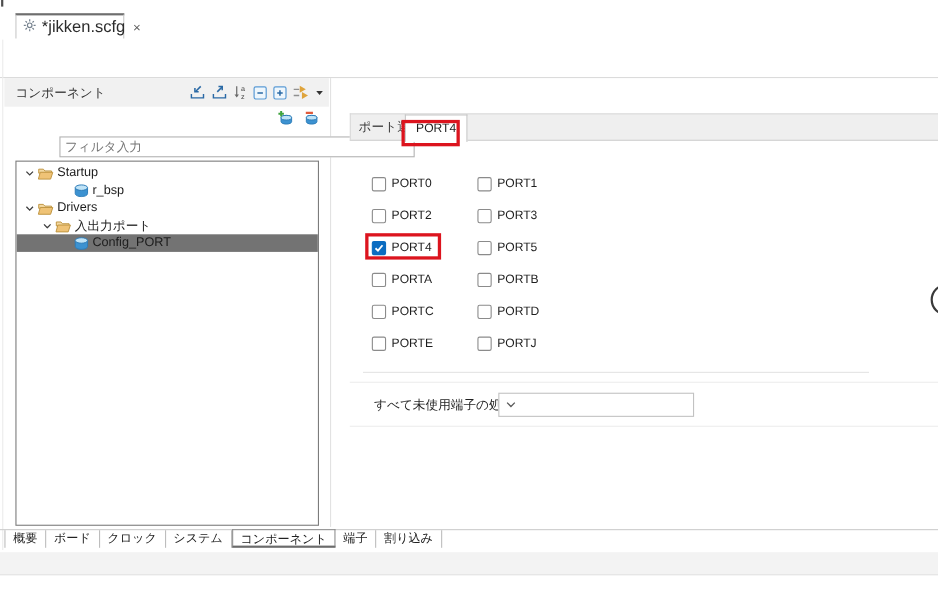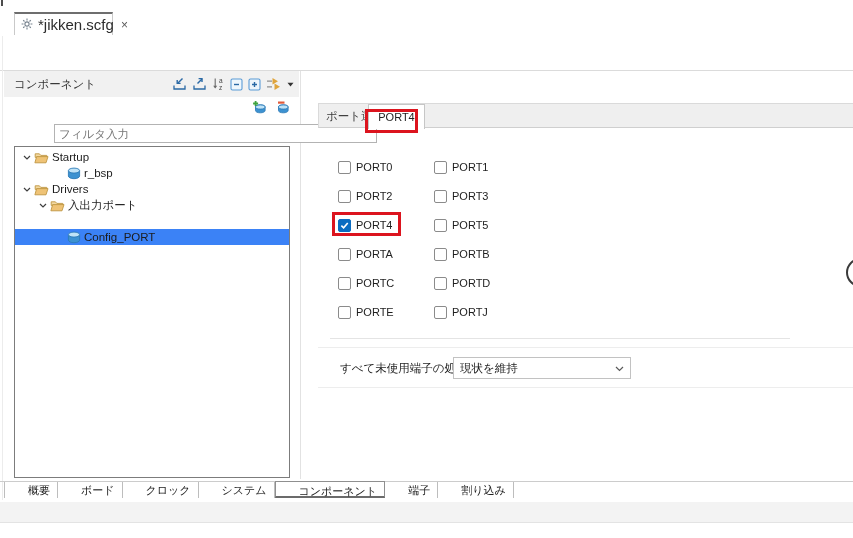--- a/index.html
+++ b/index.html
@@ -36,21 +36,21 @@
   
   .addrem-row { position:absolute; left:4px; top:100px; width:295px; display:flex; justify-content:flex-end; gap:7px; padding-right:8px; }
 
   
   .filter-input { position:absolute; left:14px; top:124px; width:323px; height:19px;
     border:1px solid #b3b3b3; font-size:11.5px; padding:0 4px; color:#1f1f1f; font-family:inherit; background:#fff;margin-left:40px; }
   .filter-input::placeholder { color:#767676; opacity:1; }
   .tree-box { position:absolute; left:14px; top:146px; width:276px; height:332px;
     border:1px solid #7c7c7c; background:#fff; overflow:hidden; padding-top:2px; }
   .tree-row { display:flex; align-items:center; height:16px; font-size:11.5px; color:#1c1c1c; white-space:nowrap; }
-  .tree-row.selected { background:#3b82f6;margin-top:16px; }
+  .tree-row.selected { background:#737373; }
   .tree-row .chev { width:12px; display:inline-flex; justify-content:center; }
   .tree-row .ticon { width:17px; display:inline-flex; justify-content:center; }
   .tree-row .tlabel { margin-left:2px; }
 
   
   .tab-strip { position:absolute; left:318px; top:103px; right:0; height:25px; background:#efefef;
     border-top:1px solid #dadada; border-left:1px solid #dadada; border-bottom:1px solid #cfcfcf; }
   .tab-strip .group-label { position:absolute; left:7px; top:0; line-height:24px; font-size:11.5px; color:#3a3a3a; }
   .port-tab { position:absolute; left:49px; top:0; width:57px; height:25px; background:#fff;
     border-left:1px solid #c6c6c6; border-right:1px solid #c6c6c6; border-top:1px solid #c6c6c6;
@@ -75,21 +75,21 @@
   .select-box { position:absolute; left:135px; top:9px; width:178px; height:22px; background:#fff;
     border:1px solid #c2c2c2; display:flex; align-items:center; padding:0 6px; font-size:11.5px; color:#1f1f1f; }
   .select-box .sel-value { flex:1; }
 
   .edge-circle { position:absolute; right:-22px; top:258px; width:29px; height:29px;
     border:2px solid #3a3a3a; border-radius:50%; background:transparent; }
 
   
   .bottom-line { position:absolute; left:0; right:0; top:481px; height:1px; background:#cccccc; }
   .bottom-tabs { position:absolute; left:4px; top:482px; display:flex; align-items:stretch; height:16px; }
-  .btab { font-size:11px; color:#222; padding:1px 7px 0 23px; border-right:1px solid #bdbdbd; line-height:14px; white-space:nowrap; background:transparent;text-align:right; }
+  .btab { font-size:11px; color:#222; padding:1px 7px 0 7px; border-right:1px solid #bdbdbd; line-height:14px; white-space:nowrap; background:transparent;text-align:right; }
   .btab:first-child { border-left:1px solid #bdbdbd; }
   .btab.active { background:#fff; border:1px solid #8f8f8f; border-bottom:2px solid #6b6b6b; margin-top:-1px; padding-top:2px; }
   .footer-band { position:absolute; left:0; right:0; top:502px; height:21px; background:#f3f3f3; border-bottom:1px solid #e3e3e3; }
 </style>
 </head>
 <body>
 
 <div class="screen">
 
   <div class="corner-mark"></div>
@@ -309,21 +309,20 @@
         <span class="cbx"></span>
         <span class="plabel">PORTJ</span>
       </div>
     </div>
 
   <div class="ports-sep"></div>
 
   <div class="unused-band">
     <span class="ulabel">すべて未使用端子の処理</span>
     <div class="select-box">
-      <span class="sel-value">現状を維持</span>
       <span>
         <svg width="9" height="6" viewBox="0 0 9 6">
             <polyline points="1,1 4.5,4.5 8,1" fill="none" stroke="#5a5a5a" stroke-width="1.2"></polyline>
           </svg>
       </span>
     </div>
   </div>
 
   <div class="edge-circle"></div>
 

